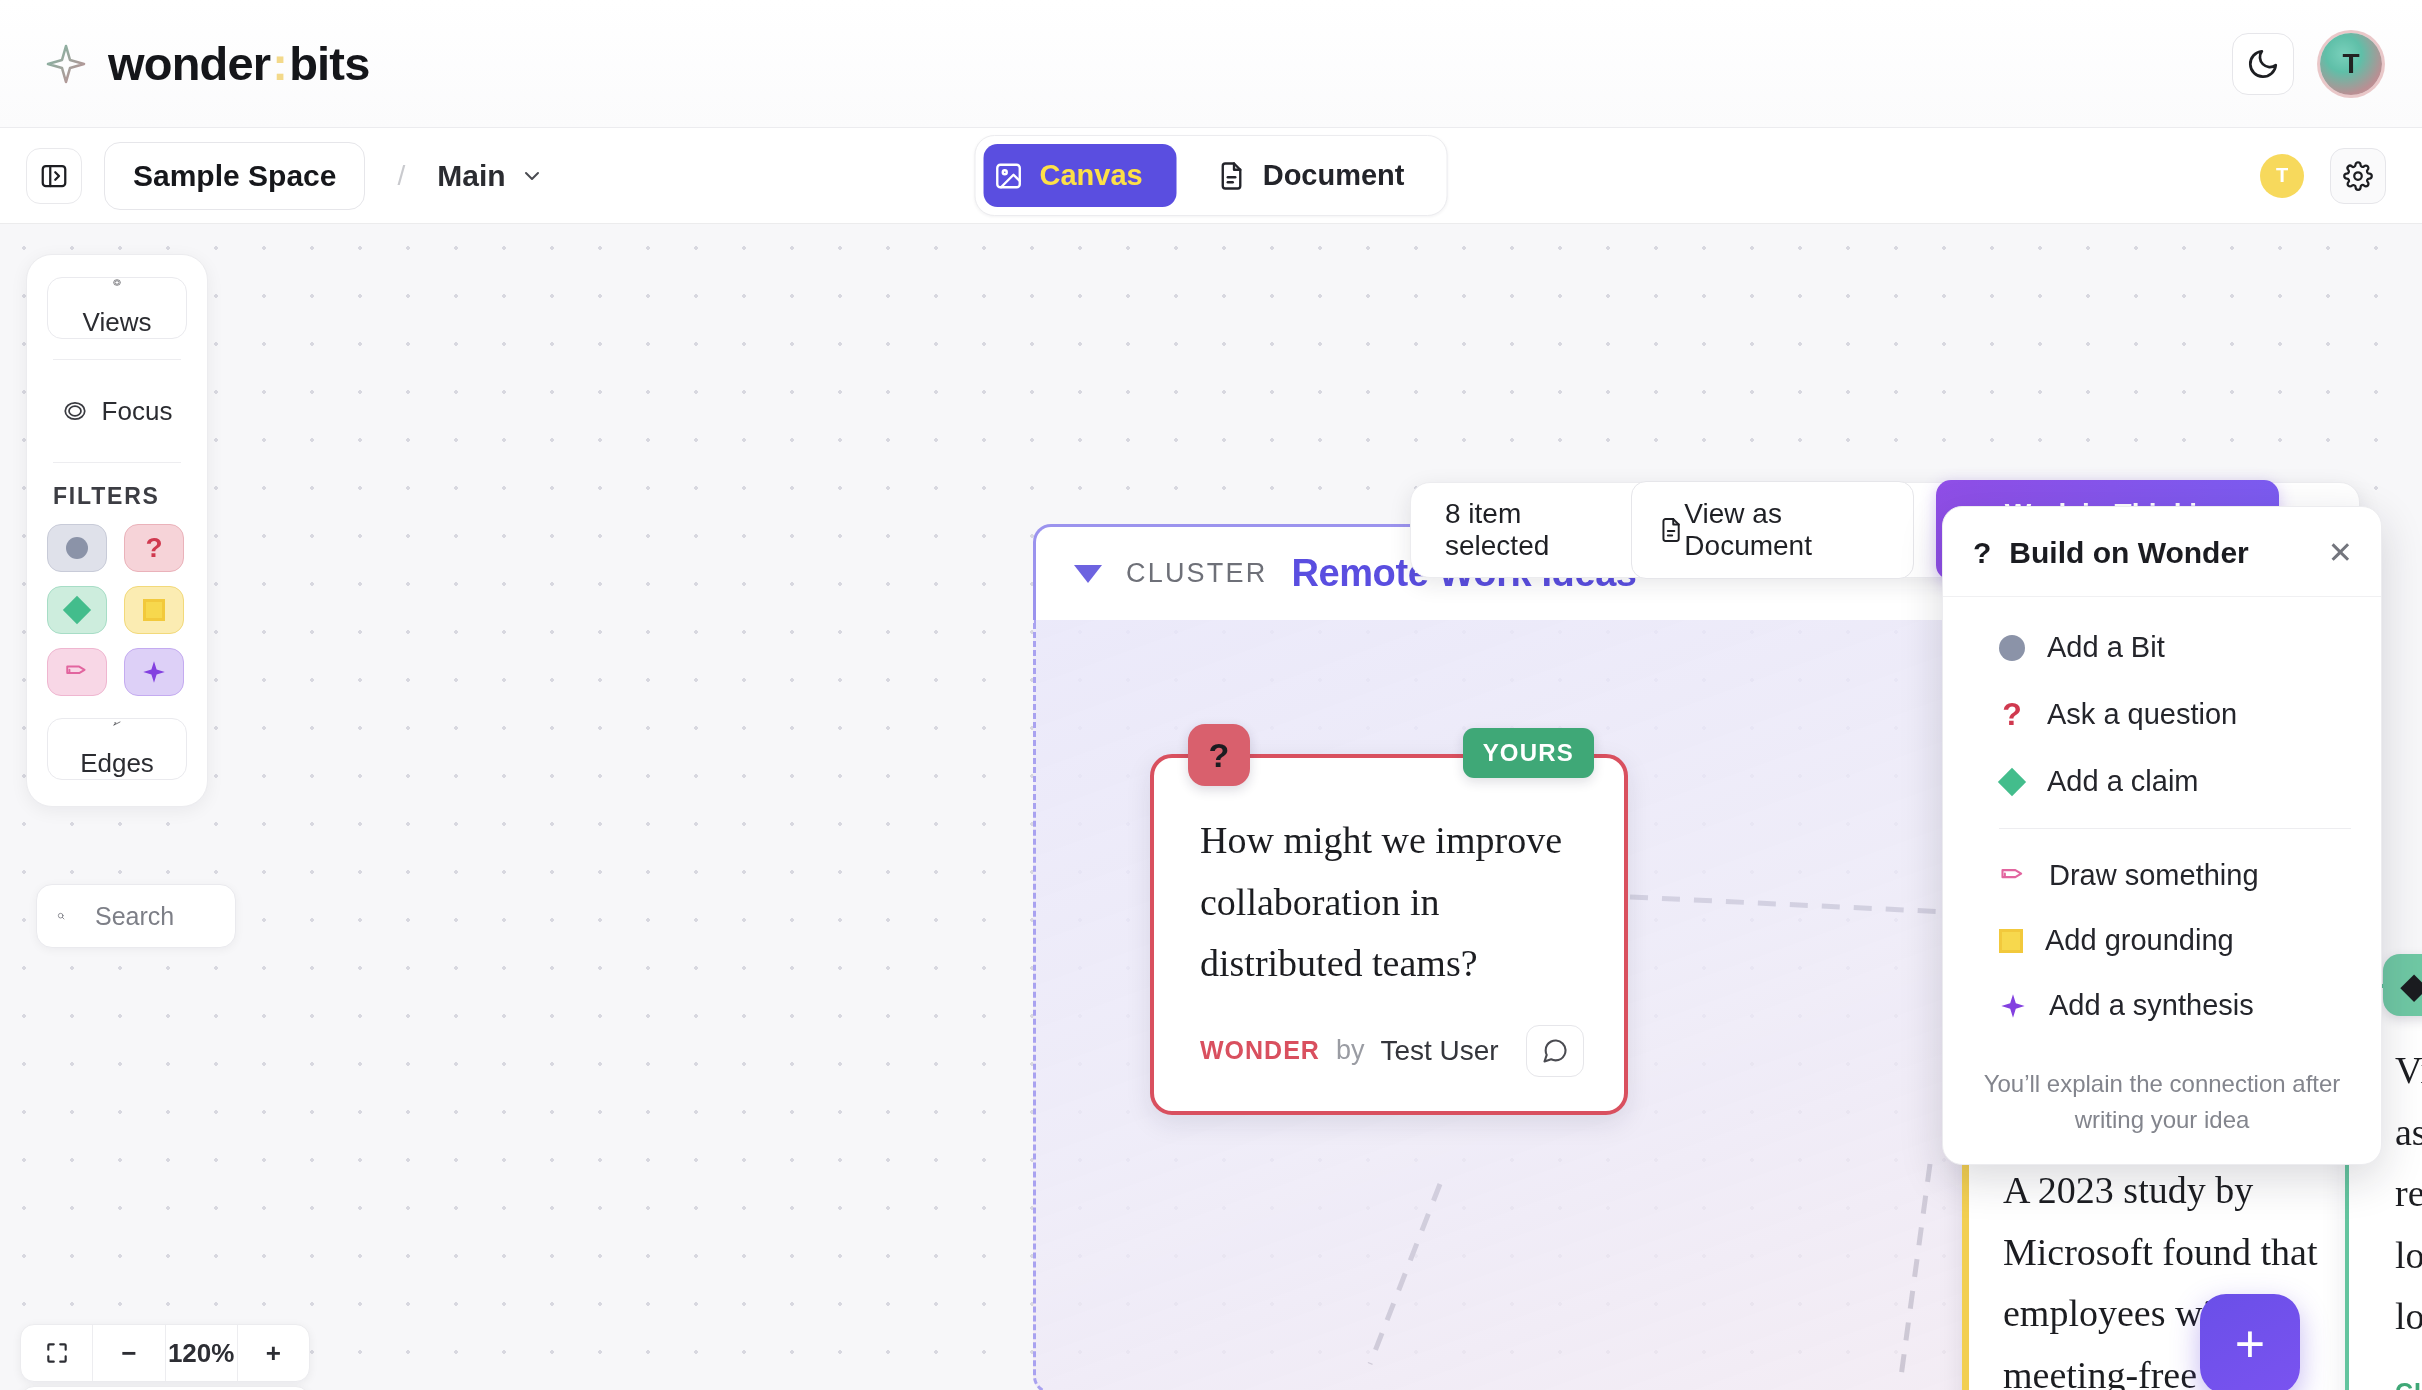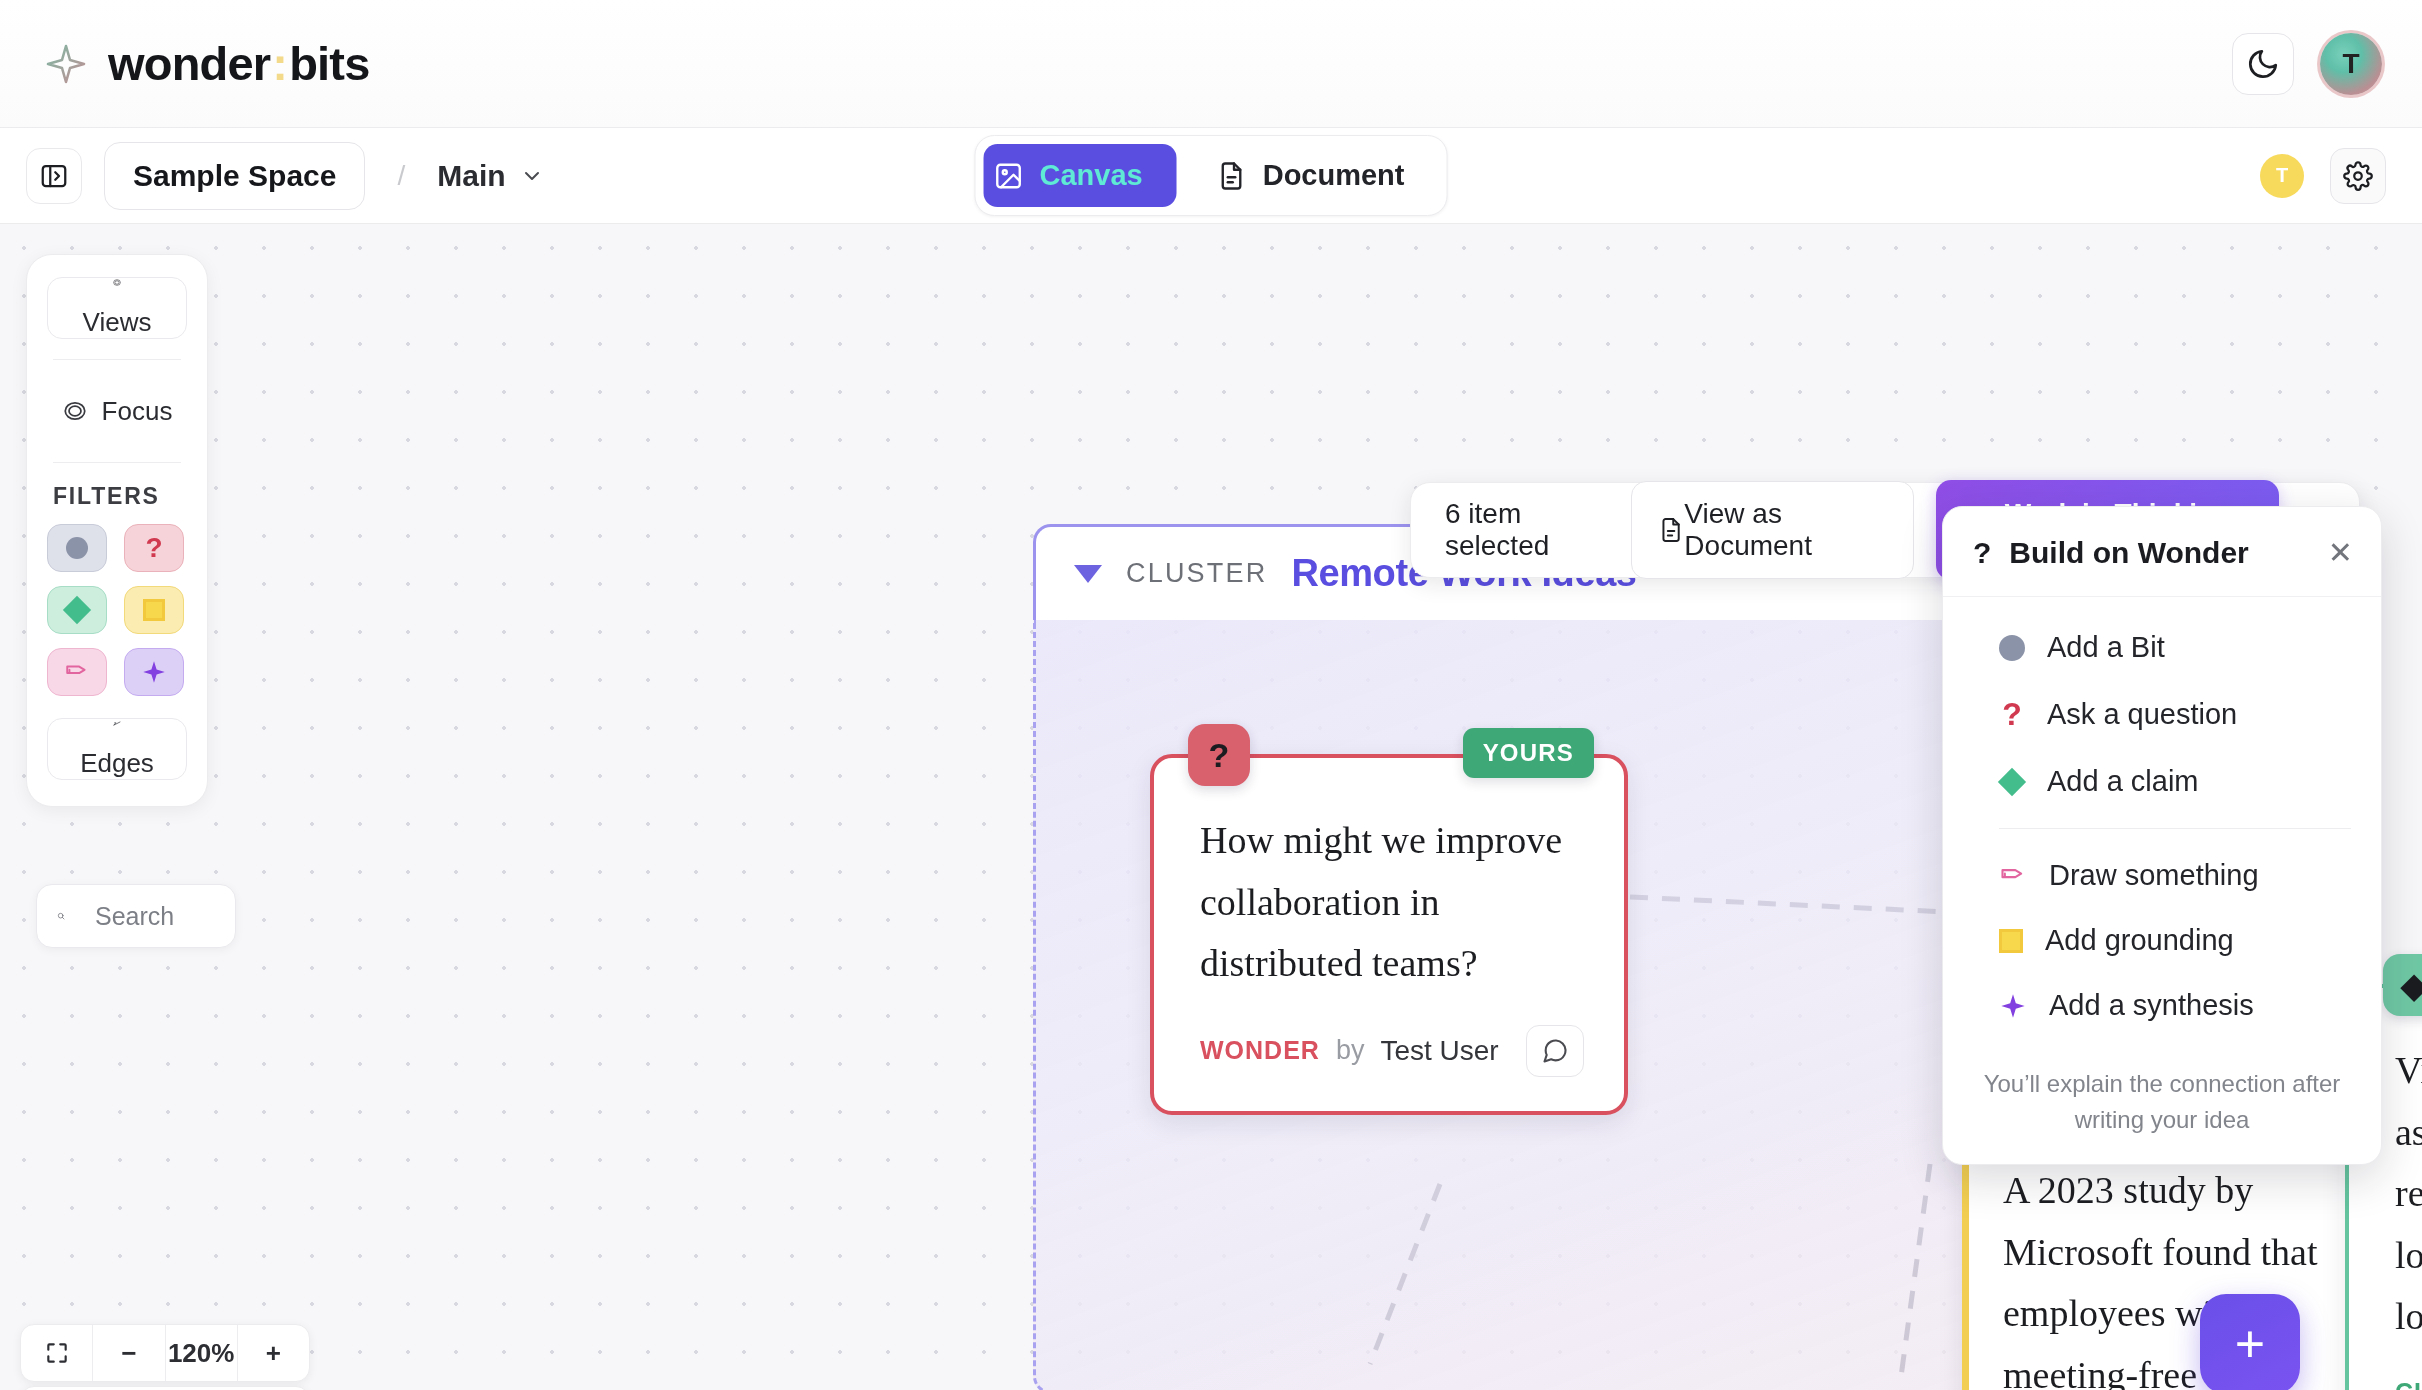--- a/index.html
+++ b/index.html
@@ -65,21 +65,21 @@
     position: absolute; left: 50%; transform: translateX(-50%);
     display: flex; align-items: center; gap: 6px;
     background: #fff; border: 1px solid #ececef; border-radius: 20px;
     padding: 8px; box-shadow: 0 1px 3px rgba(20,20,30,.05);
   }
   .seg {
     display: flex; align-items: center; gap: 16px;
     padding: 15px 34px; border-radius: 14px;
     font-size: 29px; font-weight: 600; color: #23242a;
   }
-  .seg.active { background: #5a4ee0; color: #5eead4; padding-left: 10px; }
+  .seg.active { background: #5a4ee0; color: #fde047; padding-left: 10px; }
 
   .sb-right { margin-left: auto; display: flex; align-items: center; gap: 26px; }
   .avatar-sm {
     width: 44px; height: 44px; border-radius: 50%;
     background: #f6d košt; background: #f7d95c;
     display:flex; align-items:center; justify-content:center;
     color:#fff; font-size: 20px; font-weight: 600;
   }
   .gear-btn {
     width: 56px; height: 56px; border-radius: 14px;
@@ -482,21 +482,21 @@
       <div class="zb-cell">−</div>
       <div class="zb-cell">120%</div>
       <div class="zb-cell">+</div>
     </div>
 
     <div class="minimap">
       
     </div>
 
     <div class="sel-bar">
-      <div class="sel-text">6 item selected</div>
+      <div class="sel-text">8 item selected</div>
       <div class="sel-doc-btn">
         <svg width="30" height="30" viewBox="0 0 24 24" fill="none" stroke="#1f2025" stroke-width="1.8" stroke-linecap="round" stroke-linejoin="round">
           <path d="M14 2H7a2 2 0 0 0-2 2v16a2 2 0 0 0 2 2h10a2 2 0 0 0 2-2V7z"></path>
             <path d="M14 2v5h5"></path>
             <line x1="9" y1="13" x2="15" y2="13"></line>
             <line x1="9" y1="17" x2="13" y2="17"></line>
         </svg>
         <span>View as Document</span>
       </div>
       <div class="sel-lab-btn">

